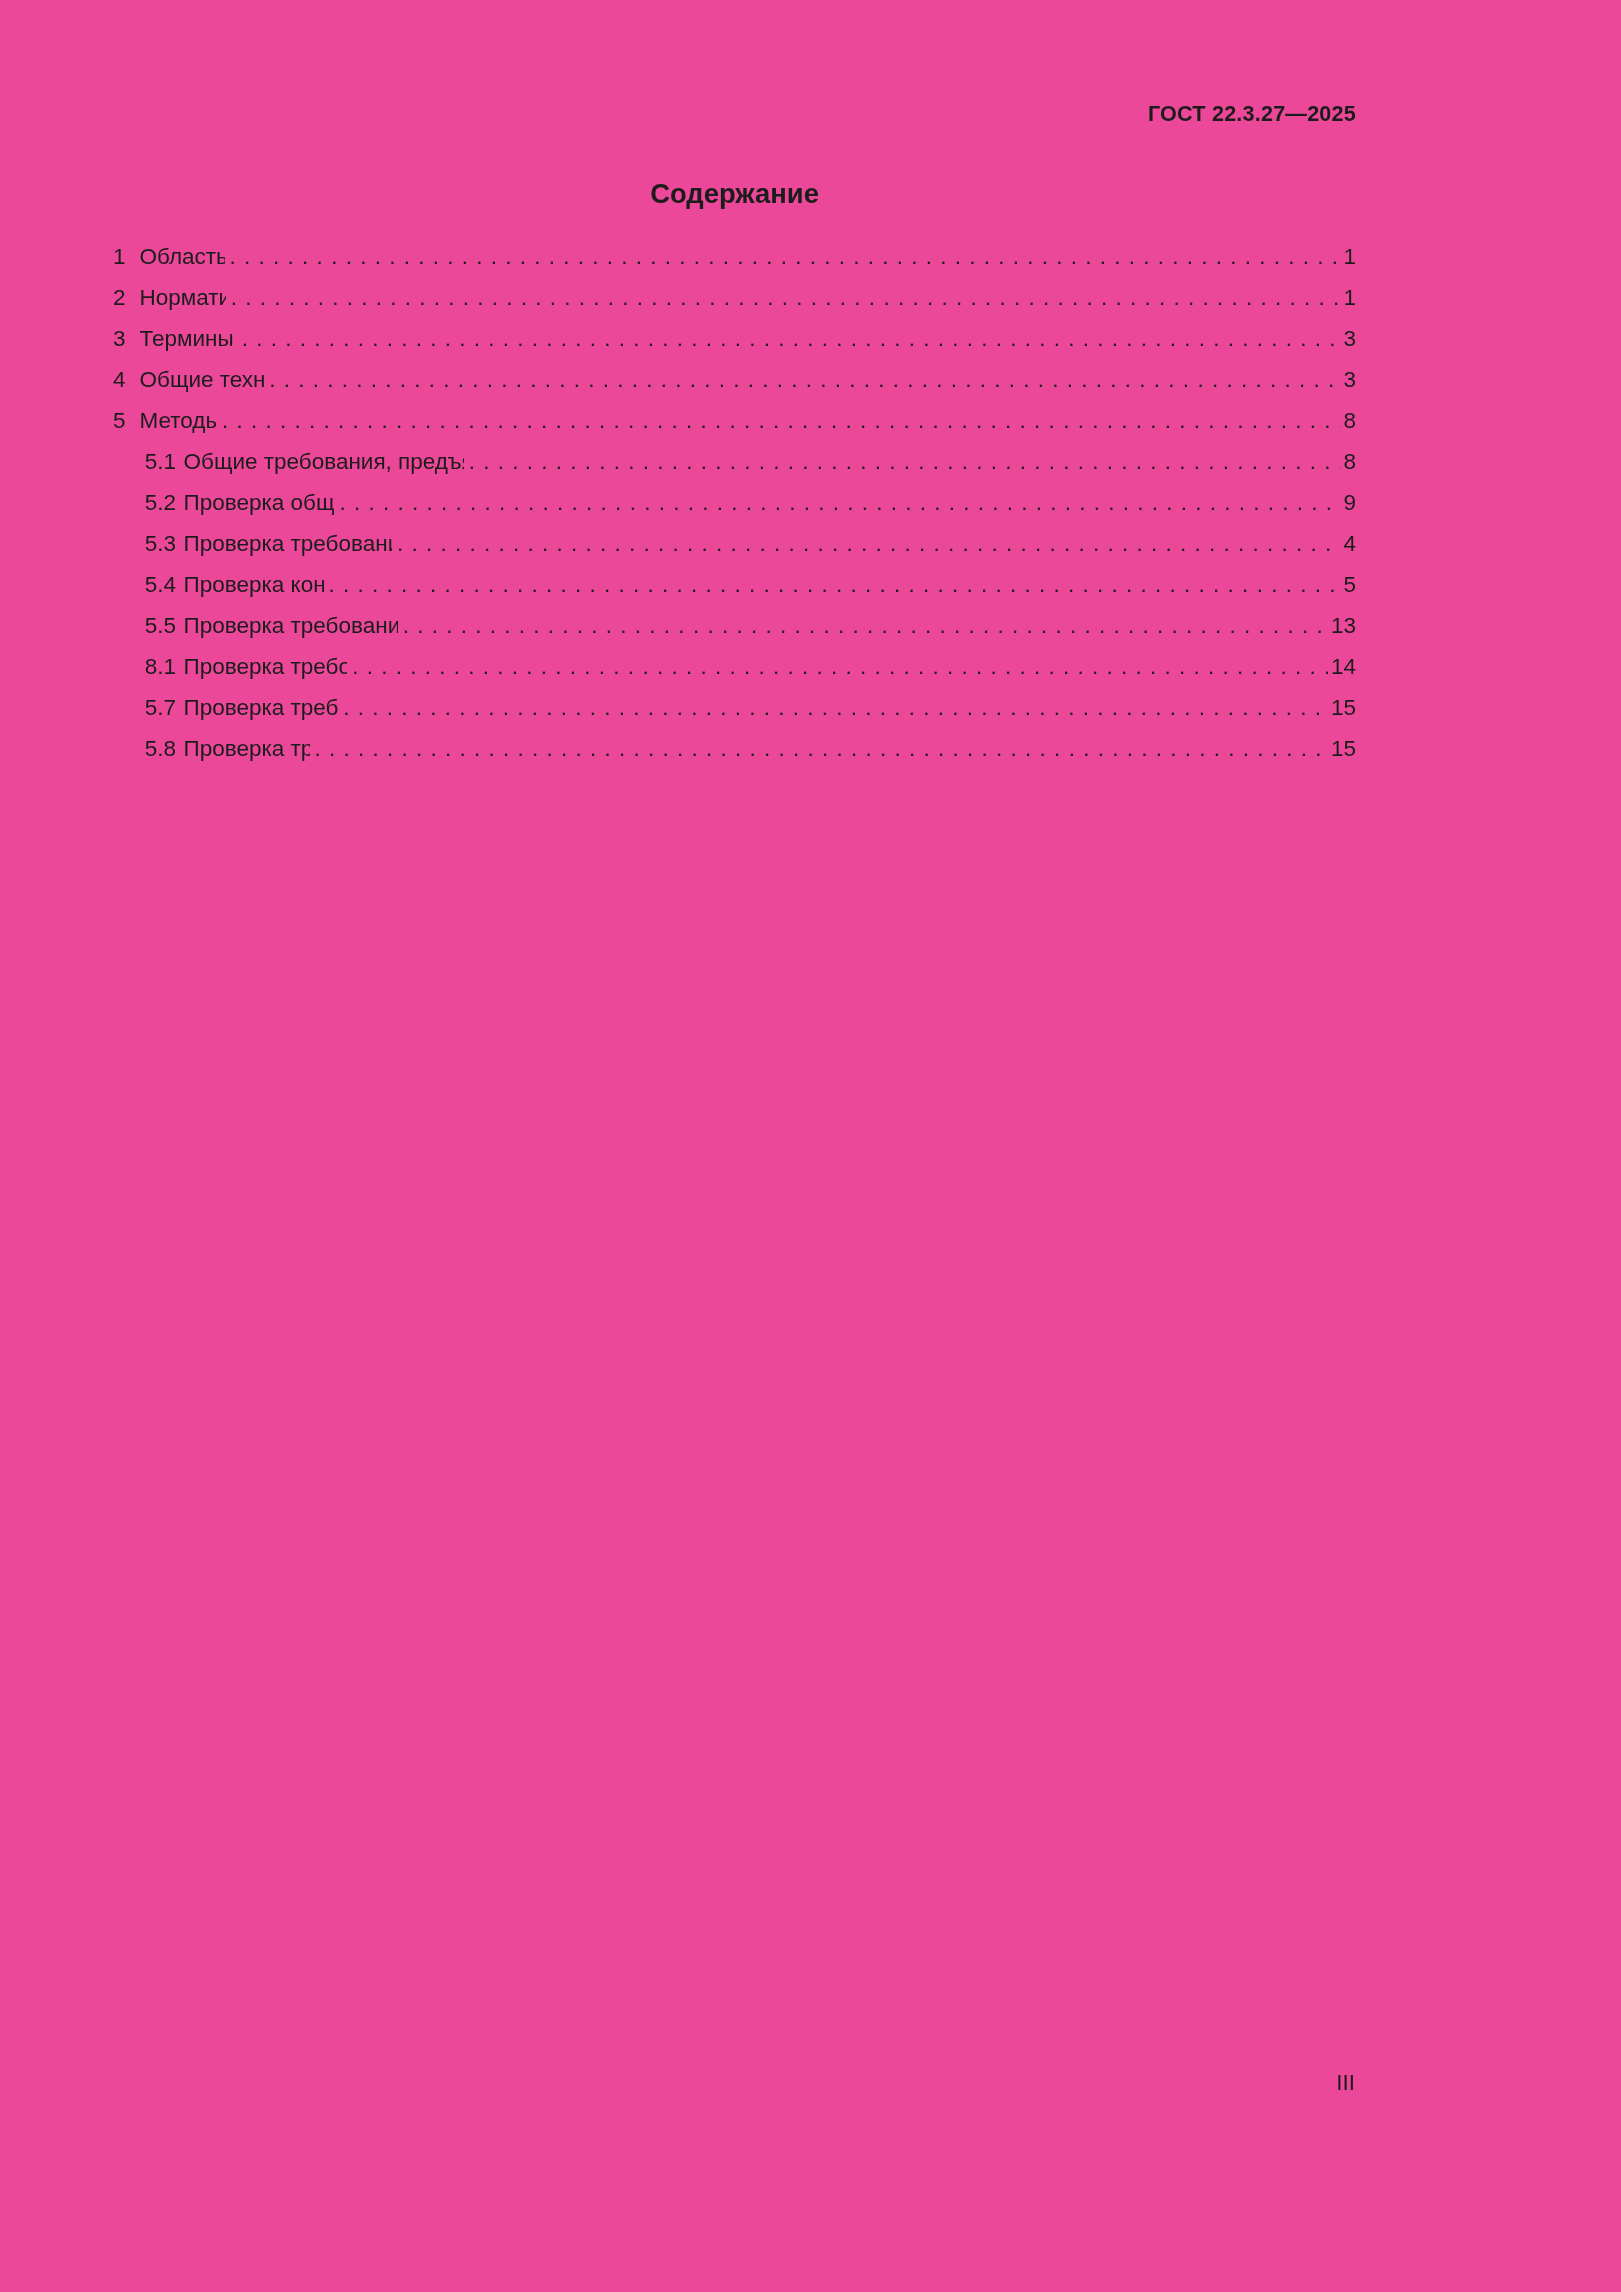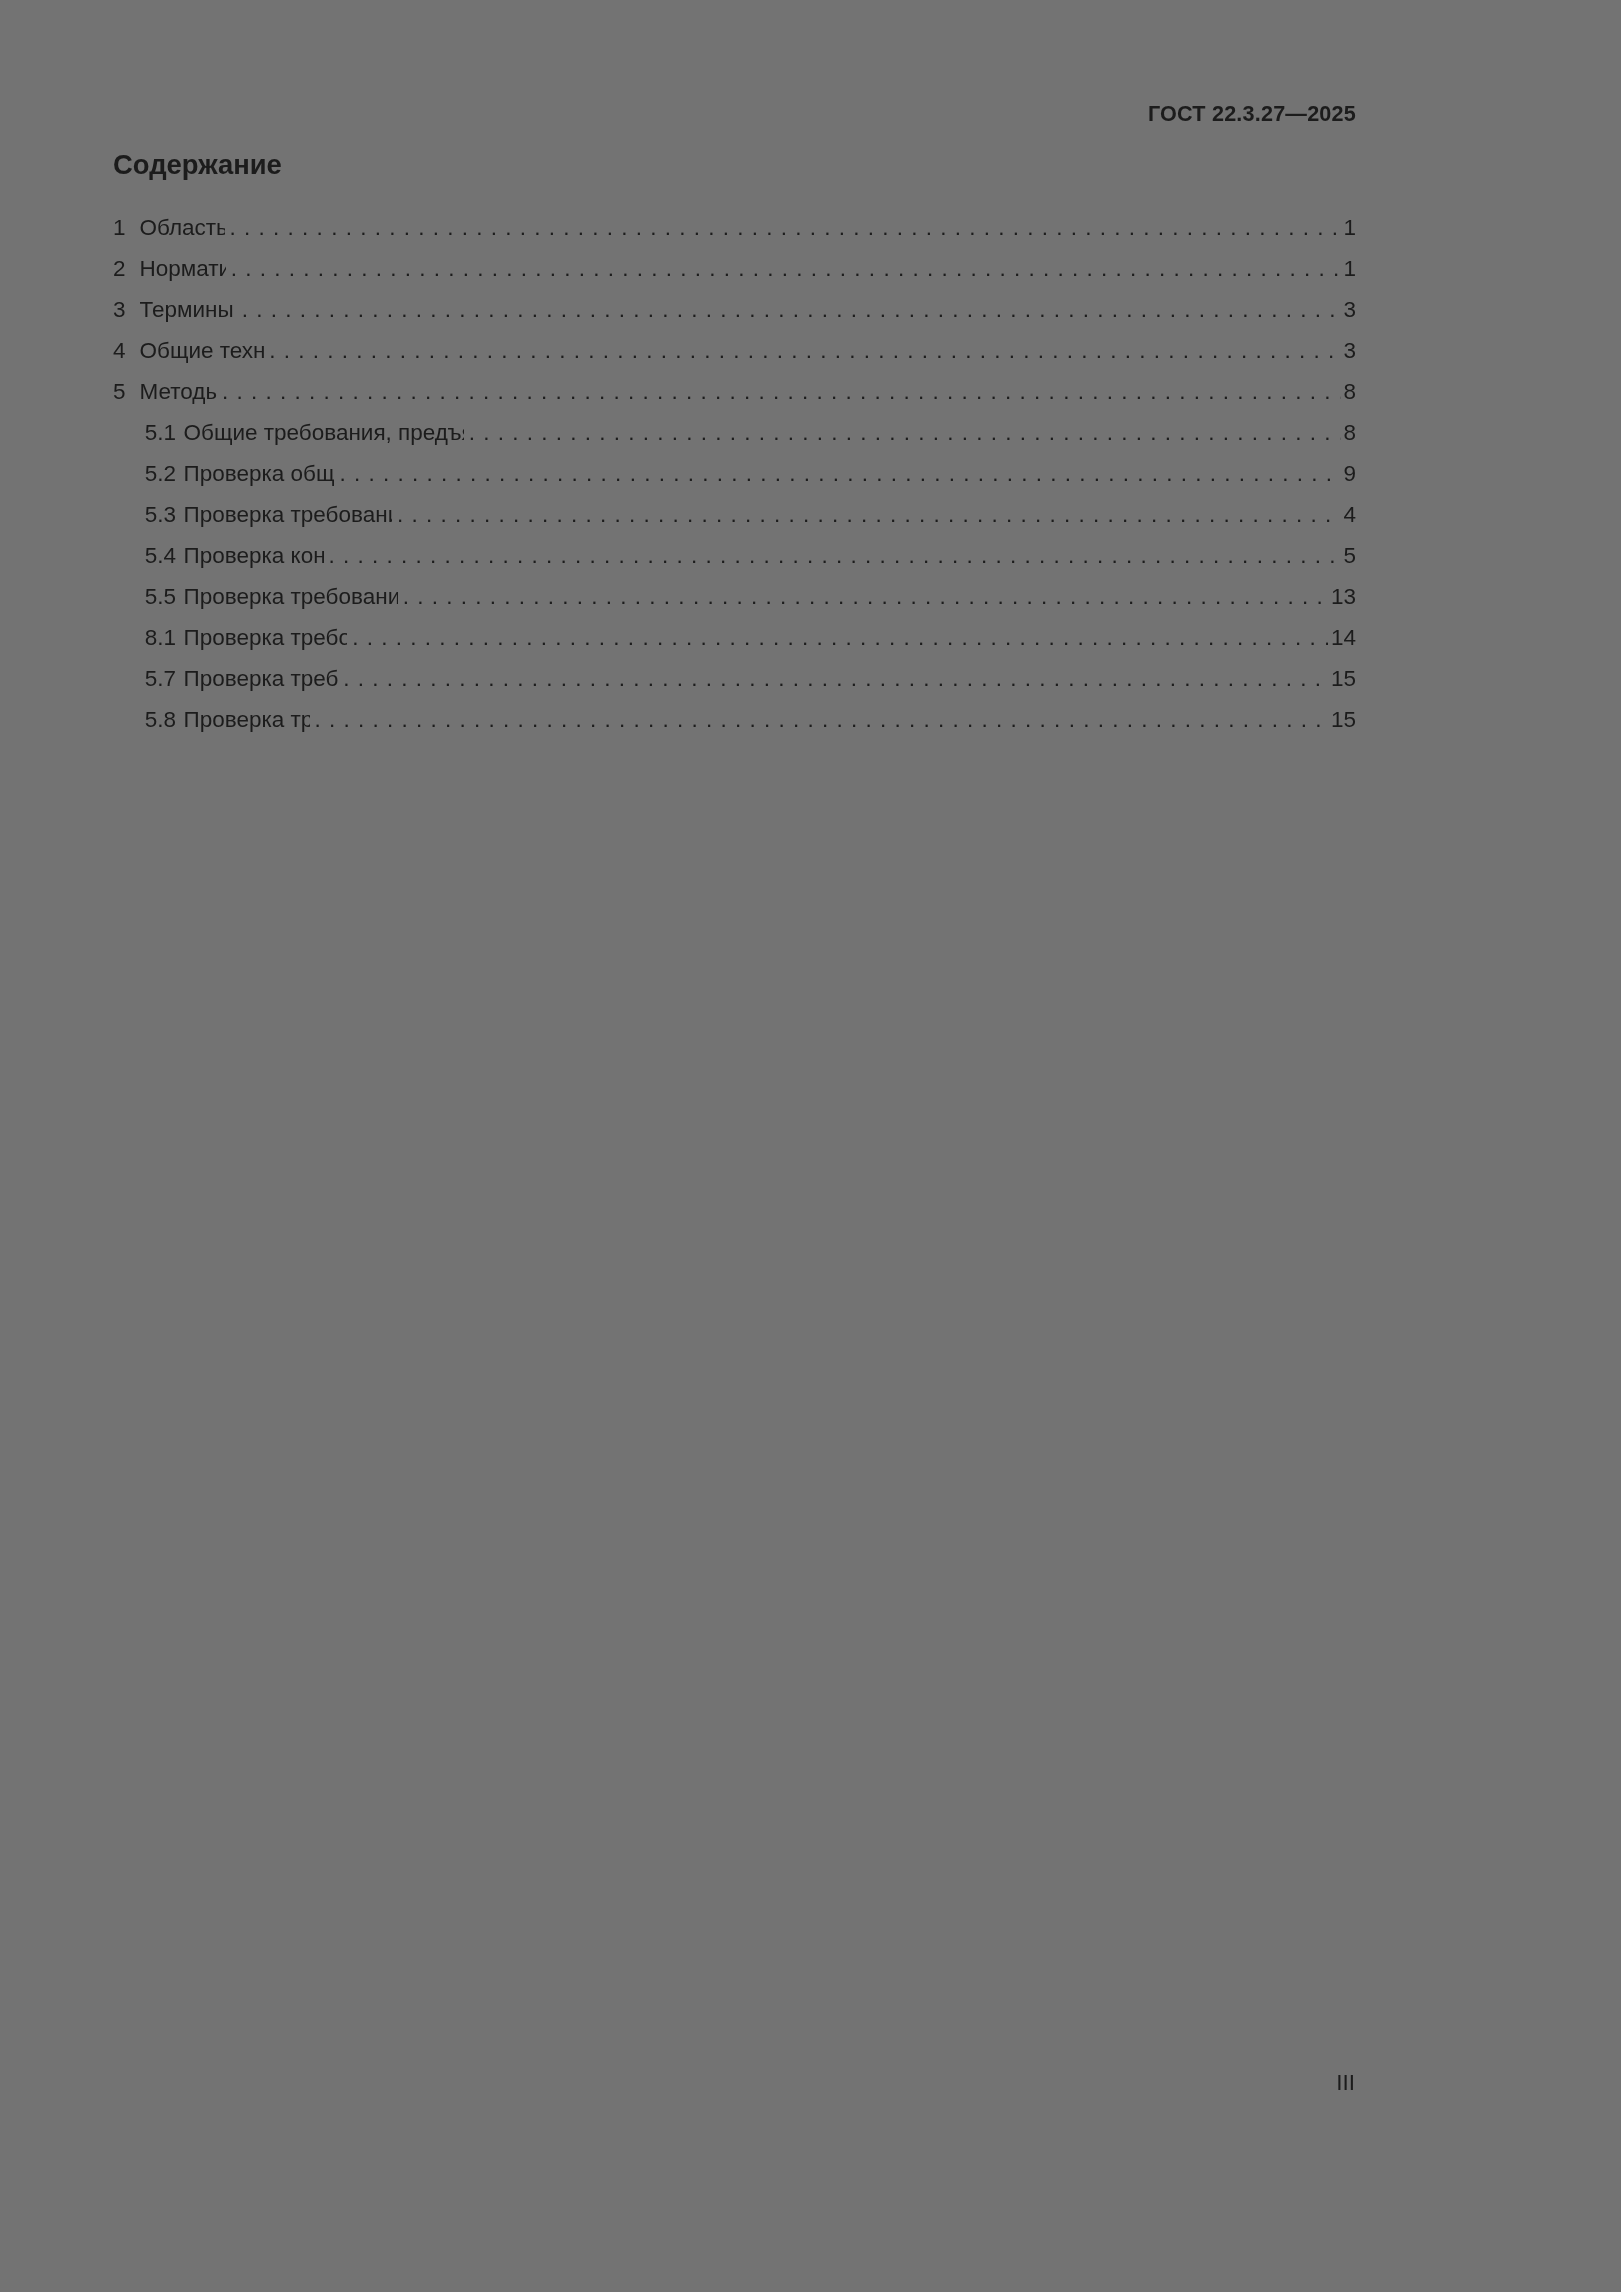--- a/index.html
+++ b/index.html
@@ -3,43 +3,43 @@
 <meta charset="utf-8">
 <style>
   * { margin: 0; padding: 0; box-sizing: border-box; }
   html, body { background: #ffffff; }
   body { font-family: "Liberation Sans", sans-serif; color: #1c1c1c; }
 
   .page {
     position: relative;
     width: 1621px;
     height: 2293px;
-    background: #737373;
+    background: #ec4899;
     overflow: hidden;
   }
 
   .content {
     position: absolute;
     left: 113px;
     top: 101px;
     width: 1243px;
   }
 
   .doc-code {
     text-align: right;
     font-weight: bold;
     font-size: 21.6px;
     letter-spacing: 0.2px;
   }
 
   .doc-title {
-    text-align: left;
+    text-align: center;
     font-weight: bold;
     font-size: 27.4px;
-    margin-top: 22px;
+    margin-top: 51px;
   }
 
   .toc-list {
     margin-top: 25.5px;
   }
 
   .toc-entry {
     display: flex;
     align-items: baseline;
     font-size: 22.5px;

